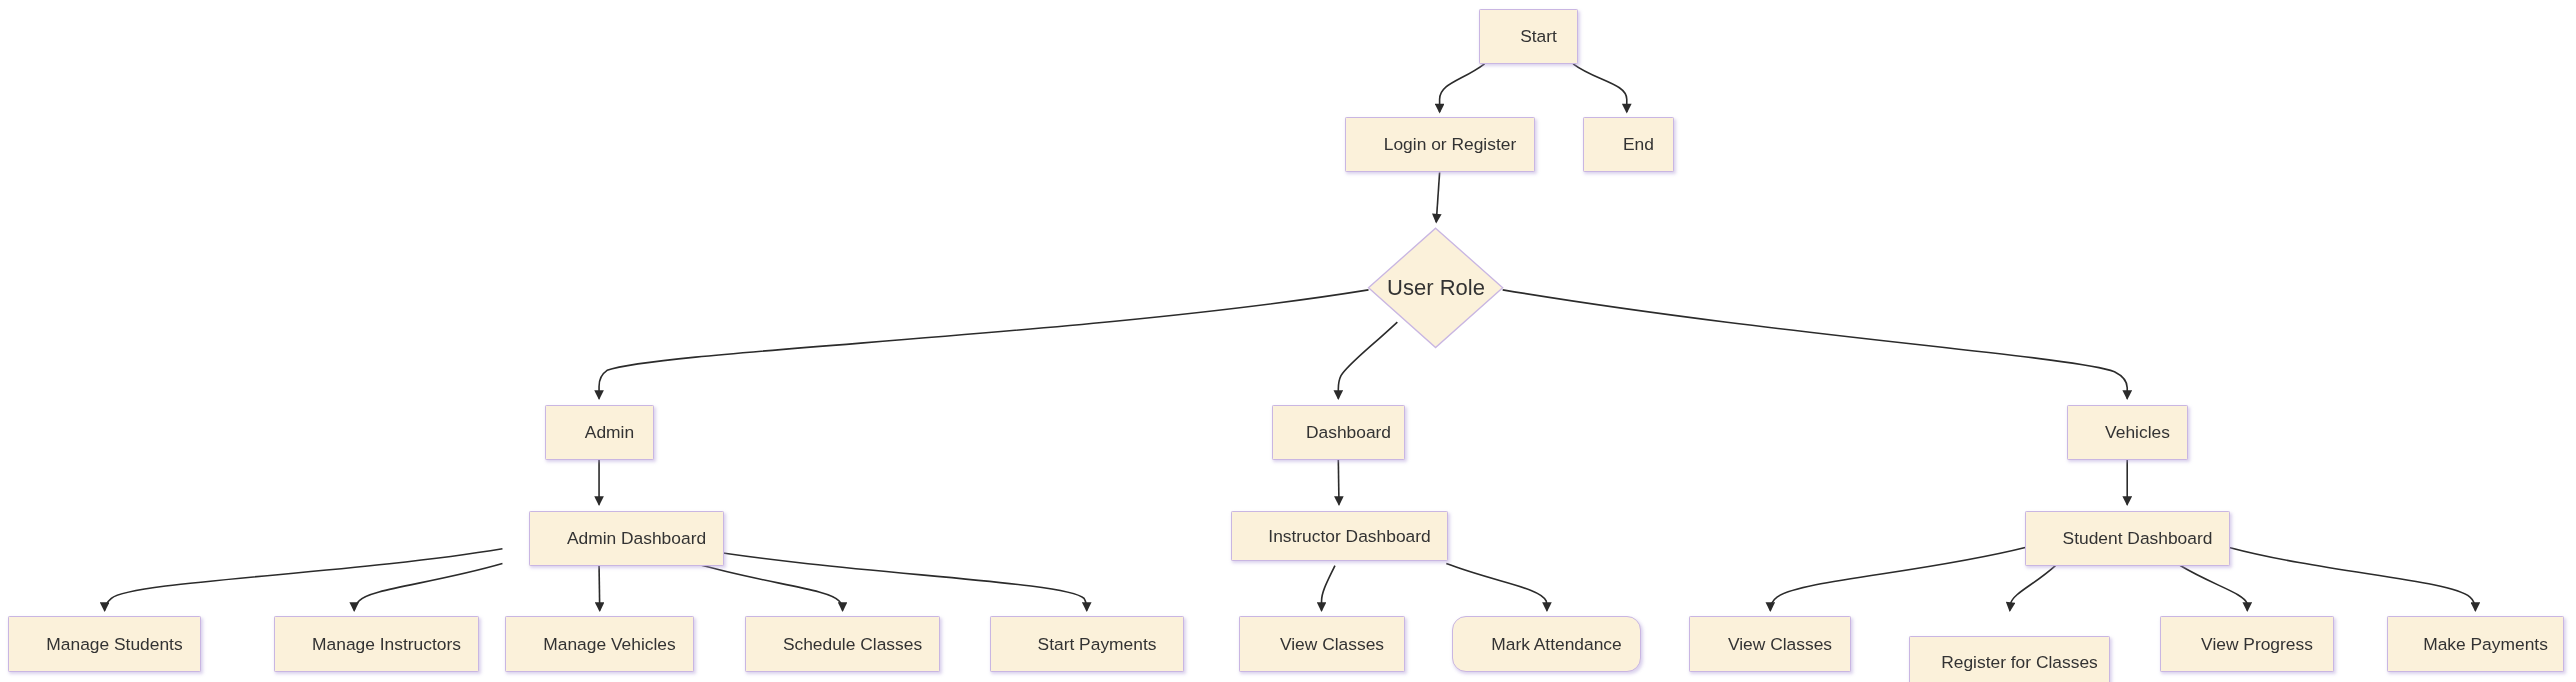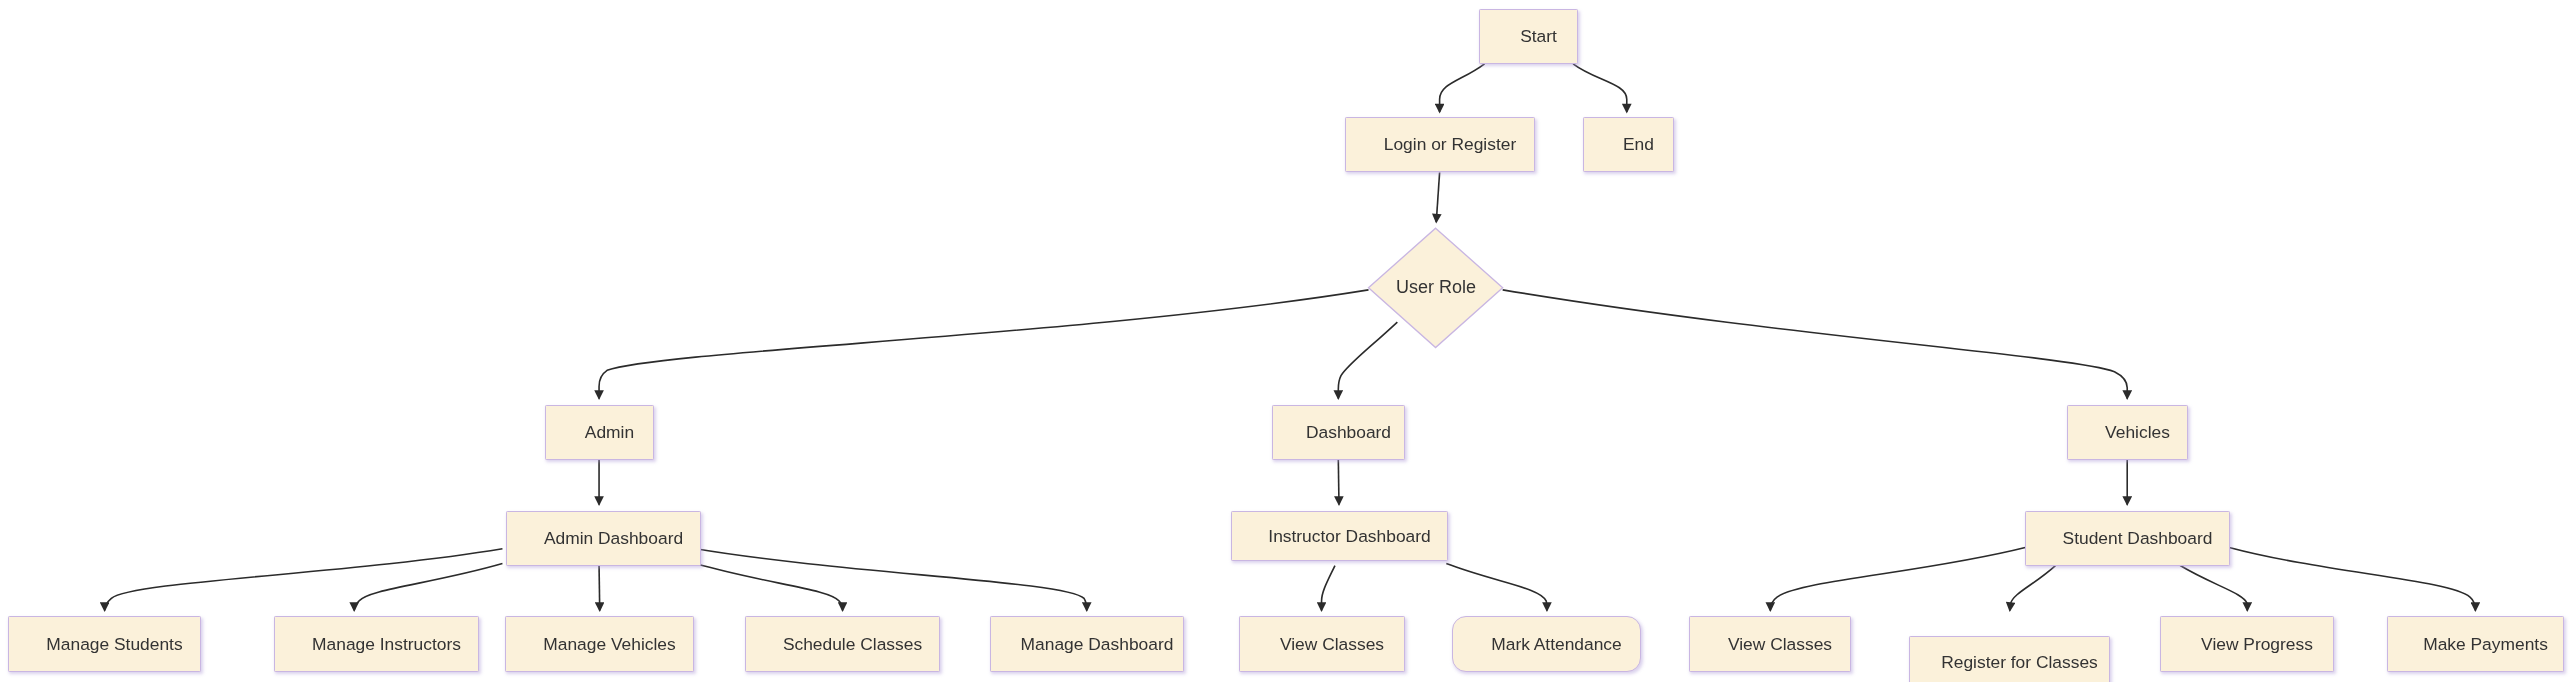--- a/index.html
+++ b/index.html
@@ -40,21 +40,21 @@
   .diamond-shape {
     fill: #fbf1da;
     stroke: #c9b6e2;
     stroke-width: 2;
   }
   .diamond-label {
     position: absolute;
     display: flex;
     align-items: center;
     justify-content: center;
-    font-size: 18px;
+    font-size: 22px;
     color: #333333;
     text-align: center;
     white-space: nowrap;
     background: transparent;
   }
 </style>
 </head>
 <body>
 
 <div class="stage">
@@ -93,29 +93,29 @@
   <div class="node" style="left:1479px; top:8.7px;  width:99px; height:55px;">Start</div>
   <div class="node" style="left:1345px; top:117px; width:190px; height:55px;">Login or Register</div>
   <div class="node" style="left:1583px; top:117px; width:91px; height:55px;">End</div>
 
   <div class="diamond-label" style="left:1369px; top:276px; width:134px; height:23px;">User Role</div>
 
   <div class="node" style="left:545px;  top:405px; width:109px; height:55px;">Admin</div>
   <div class="node" style="left:1272px; top:405px; width:133px; height:55px;">Dashboard</div>
   <div class="node" style="left:2067px; top:405px; width:121px; height:55px;">Vehicles</div>
 
-  <div class="node" style="left:506px;  top:511px; width:195px; height:55px;">Admin Dashboard</div>
+  <div class="node" style="left:529px;  top:511px; width:195px; height:55px;">Admin Dashboard</div>
   <div class="node" style="left:1231px; top:511px; width:217px; height:50px;">Instructor Dashboard</div>
   <div class="node" style="left:2025px; top:511px; width:205px; height:55px;">Student Dashboard</div>
 
   <div class="node" style="left:8px;   top:616px; width:193px; height:56px;">Manage Students</div>
   <div class="node" style="left:252px;  top:616px; width:205px; height:56px;margin-left:22px;">Manage Instructors</div>
   <div class="node" style="left:505px;  top:616px; width:189px; height:56px;">Manage Vehicles</div>
   <div class="node" style="left:745px; top:616px; width:195px; height:56px;">Schedule Classes</div>
-  <div class="node" style="left:990px; top:616px; width:194px; height:56px;">Manage Dashboard</div>
+  <div class="node" style="left:990px; top:616px; width:194px; height:56px;">Start Payments</div>
   <div class="node" style="left:1239px; top:616px; width:166px; height:56px;">View Classes</div>
   <div class="node" style="left:1452px; top:616px; width:189px; height:56px;border-radius:14px;">Mark Attendance</div>
   <div class="node" style="left:1689px; top:616px; width:162px; height:56px;">View Classes</div>
   <div class="node" style="left:1909px; top:616px; width:201px; height:52px;margin-top:20px;">Register for Classes</div>
   <div class="node" style="left:2160px; top:616px; width:174px; height:56px;">View Progress</div>
   <div class="node" style="left:2387px; top:616px; width:177px; height:56px;">Make Payments</div>
 
 </div>
 
 

